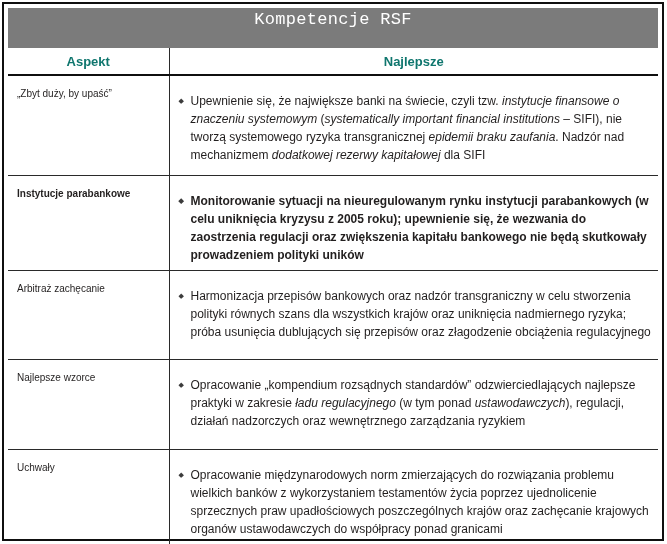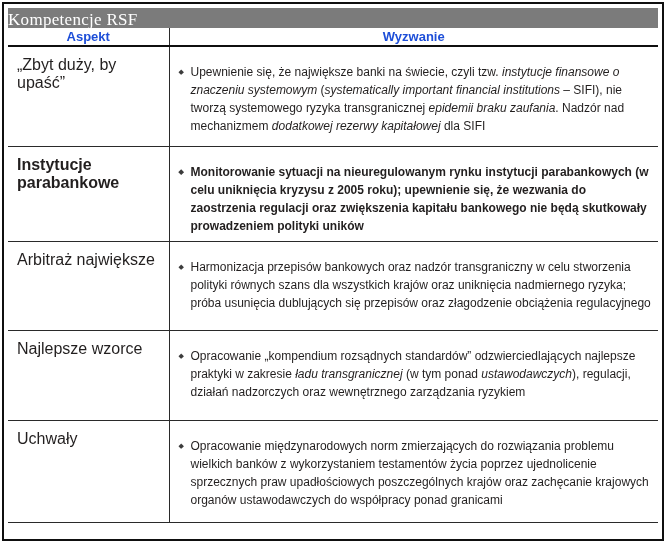--- a/index.html
+++ b/index.html
@@ -15,45 +15,45 @@
 
   .frame {
     position: absolute;
     top: 2px; left: 2px; right: 3px; bottom: 3px;
     border: 2px solid var(--border, #0f0f0f);
     padding: 4px;
     background: #fff;
   }
 
   .title-bar {
-    height: 20px;
+    height: 40px;
     line-height: 24px;
     background: var(--title-bg, #7b7b7b);
     color: var(--title-text, #ffffff);
-    font-family: Liberation Serif, serif;
+    font-family: Liberation Mono, monospace;
     font-size: 17px;
     letter-spacing: 0.3px;
-    text-align: left;
+    text-align: center;
   }
 
   table.rsf-table {
     width: 100%;
     border-collapse: collapse;
     table-layout: fixed;
   }
 
   .col-aspekt { width: 161px; }
 
   thead th {
-    height: 18px;
+    height: 27px;
     vertical-align: middle;
     text-align: center;
     font-size: 13px;
     font-weight: bold;
-    color: #1d4ed8;
+    color: #0f766e;
     border-bottom: 2px solid var(--border, #0f0f0f);
   }
 
   th + th, td + td { border-left: 1px solid var(--border-thin, #2a2a2a); }
   tbody tr + tr td { border-top: 1px solid var(--border-thin, #2a2a2a); }
   tbody tr:last-child td { border-bottom: 1px solid var(--border-thin, #2a2a2a); }
 
   tbody tr:nth-child(1) { height: 100px; }
   tbody tr:nth-child(2) { height: 90px; font-weight: bold; }
   tbody tr:nth-child(3) { height: 89px; }
@@ -61,21 +61,21 @@
   tbody tr:nth-child(5) { height: 102px; }
 
   tbody td {
     vertical-align: top;
     font-size: 12px;
     line-height: 18px;
   }
 
   td.aspekt-cell {
     padding: 9px 6px 6px 9px;
-    font-size: 16px;
+    font-size: 10px;
   }
 
   td.wyzwanie-cell { padding: 16px 4px 6px 9px; }
 
   .bullet-item { display: flex; align-items: flex-start; }
 
   .bullet {
     flex: 0 0 12px;
     font-size: 7px;
     line-height: 18px;
@@ -93,21 +93,21 @@
   <div class="frame">
     <div class="title-bar">Kompetencje RSF</div>
     <table class="rsf-table">
       <colgroup>
         <col class="col-aspekt">
         <col>
       </colgroup>
       <thead>
         <tr>
           <th>Aspekt</th>
-          <th>Wyzwanie</th>
+          <th>Najlepsze</th>
         </tr>
       </thead>
       <tbody id="table-body">
           <tr>
             <td class="aspekt-cell">„Zbyt duży, by upaść”</td>
             <td class="wyzwanie-cell">
               <div class="bullet-item">
                 <span class="bullet">◆</span>
                 <div class="bullet-text"><span>Upewnienie się, że największe banki na świecie, czyli tzw. </span><em>instytucje finansowe o znaczeniu systemowym</em><span> (</span><em>systematically important financial institutions</em><span> – SIFI), nie tworzą systemowego ryzyka transgranicznej </span><em>epidemii braku zaufania</em><span>. Nadzór nad mechanizmem </span><em>dodatkowej rezerwy kapitałowej</em><span> dla SIFI</span></div>
               </div>
@@ -116,34 +116,34 @@
           <tr>
             <td class="aspekt-cell">Instytucje parabankowe</td>
             <td class="wyzwanie-cell">
               <div class="bullet-item">
                 <span class="bullet">◆</span>
                 <div class="bullet-text"><span>Monitorowanie sytuacji na nieuregulowanym rynku instytucji parabankowych (w celu uniknięcia kryzysu z 2005 roku); upewnienie się, że wezwania do zaostrzenia regulacji oraz zwiększenia kapitału bankowego nie będą skutkowały prowadzeniem polityki uników</span></div>
               </div>
             </td>
           </tr>
           <tr>
-            <td class="aspekt-cell">Arbitraż największe</td>
+            <td class="aspekt-cell">Arbitraż zachęcanie</td>
             <td class="wyzwanie-cell">
               <div class="bullet-item">
                 <span class="bullet">◆</span>
                 <div class="bullet-text"><span>Harmonizacja przepisów bankowych oraz nadzór transgraniczny w celu stworzenia polityki równych szans dla wszystkich krajów oraz uniknięcia nadmiernego ryzyka; próba usunięcia dublujących się przepisów oraz złagodzenie obciążenia regulacyjnego</span></div>
               </div>
             </td>
           </tr>
           <tr>
             <td class="aspekt-cell">Najlepsze wzorce</td>
             <td class="wyzwanie-cell">
               <div class="bullet-item">
                 <span class="bullet">◆</span>
-                <div class="bullet-text"><span>Opracowanie „kompendium rozsądnych standardów” odzwierciedlających najlepsze praktyki w zakresie </span><em>ładu transgranicznej</em><span> (w tym ponad </span><em>ustawodawczych</em><span>), regulacji, działań nadzorczych oraz wewnętrznego zarządzania ryzykiem</span></div>
+                <div class="bullet-text"><span>Opracowanie „kompendium rozsądnych standardów” odzwierciedlających najlepsze praktyki w zakresie </span><em>ładu regulacyjnego</em><span> (w tym ponad </span><em>ustawodawczych</em><span>), regulacji, działań nadzorczych oraz wewnętrznego zarządzania ryzykiem</span></div>
               </div>
             </td>
           </tr>
           <tr>
             <td class="aspekt-cell">Uchwały</td>
             <td class="wyzwanie-cell">
               <div class="bullet-item">
                 <span class="bullet">◆</span>
                 <div class="bullet-text"><span>Opracowanie międzynarodowych norm zmierzających do rozwiązania problemu wielkich banków z wykorzystaniem testamentów życia poprzez ujednolicenie sprzecznych praw upadłościowych poszczególnych krajów oraz zachęcanie krajowych organów ustawodawczych do współpracy ponad granicami</span></div>
               </div>

